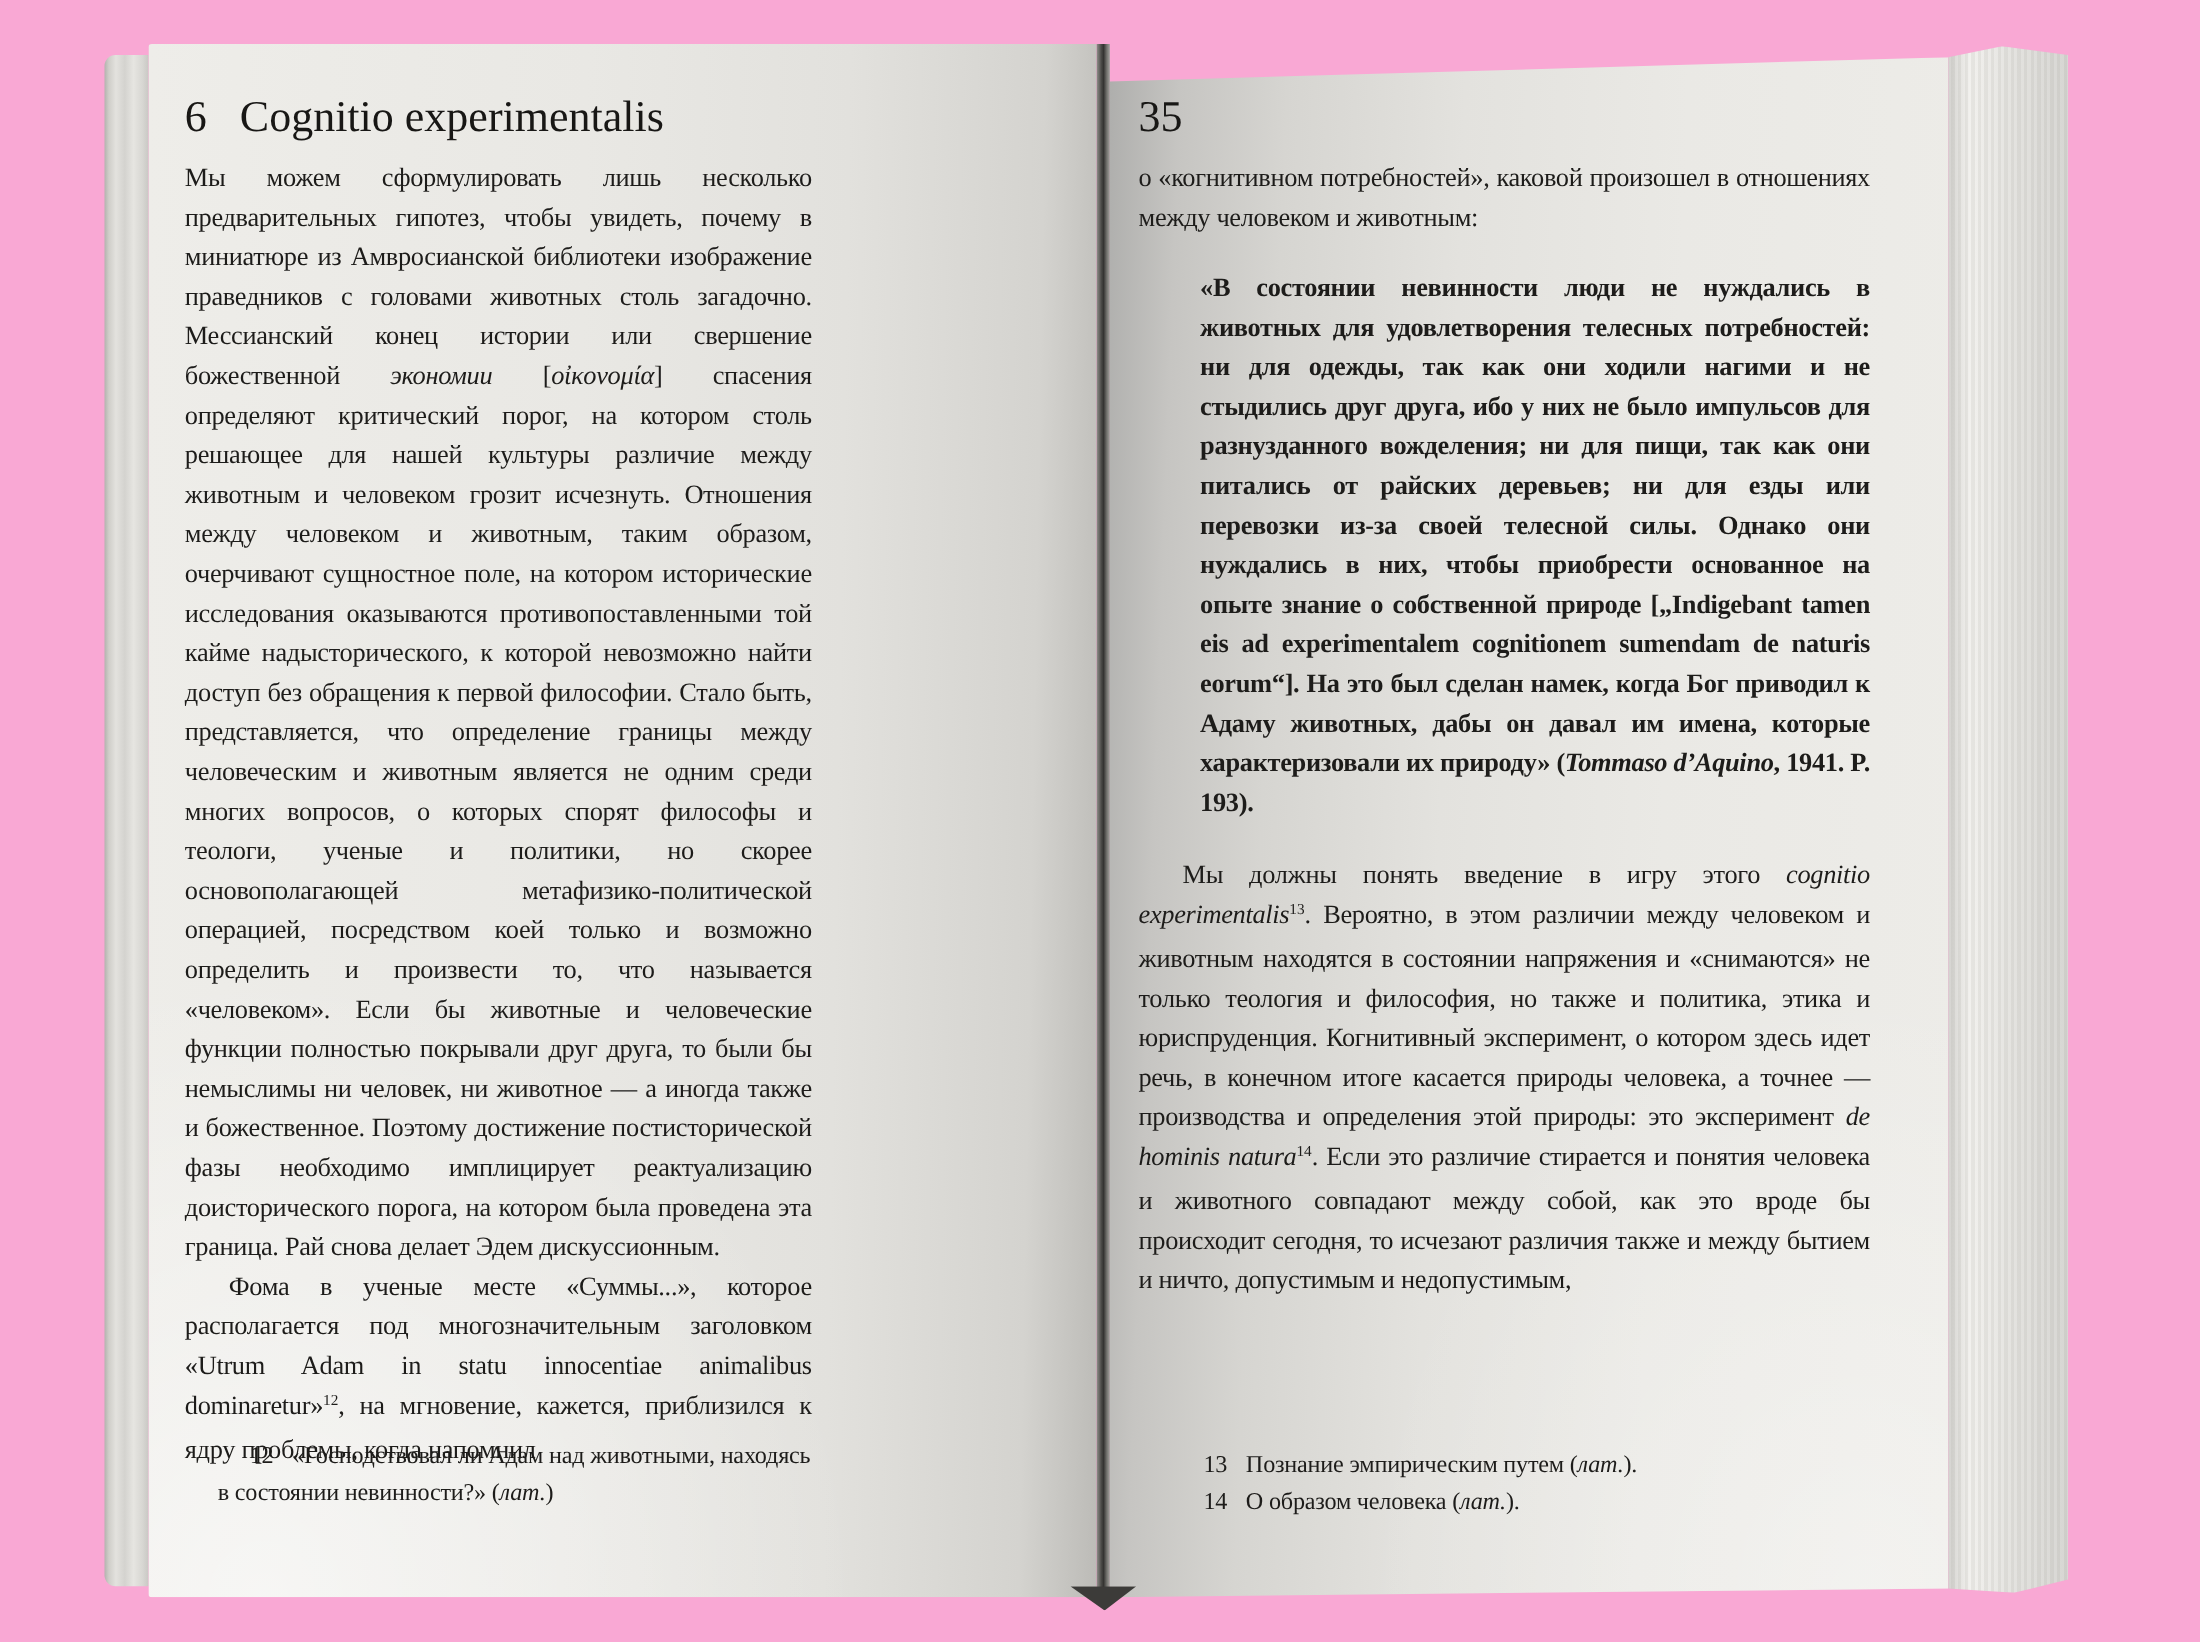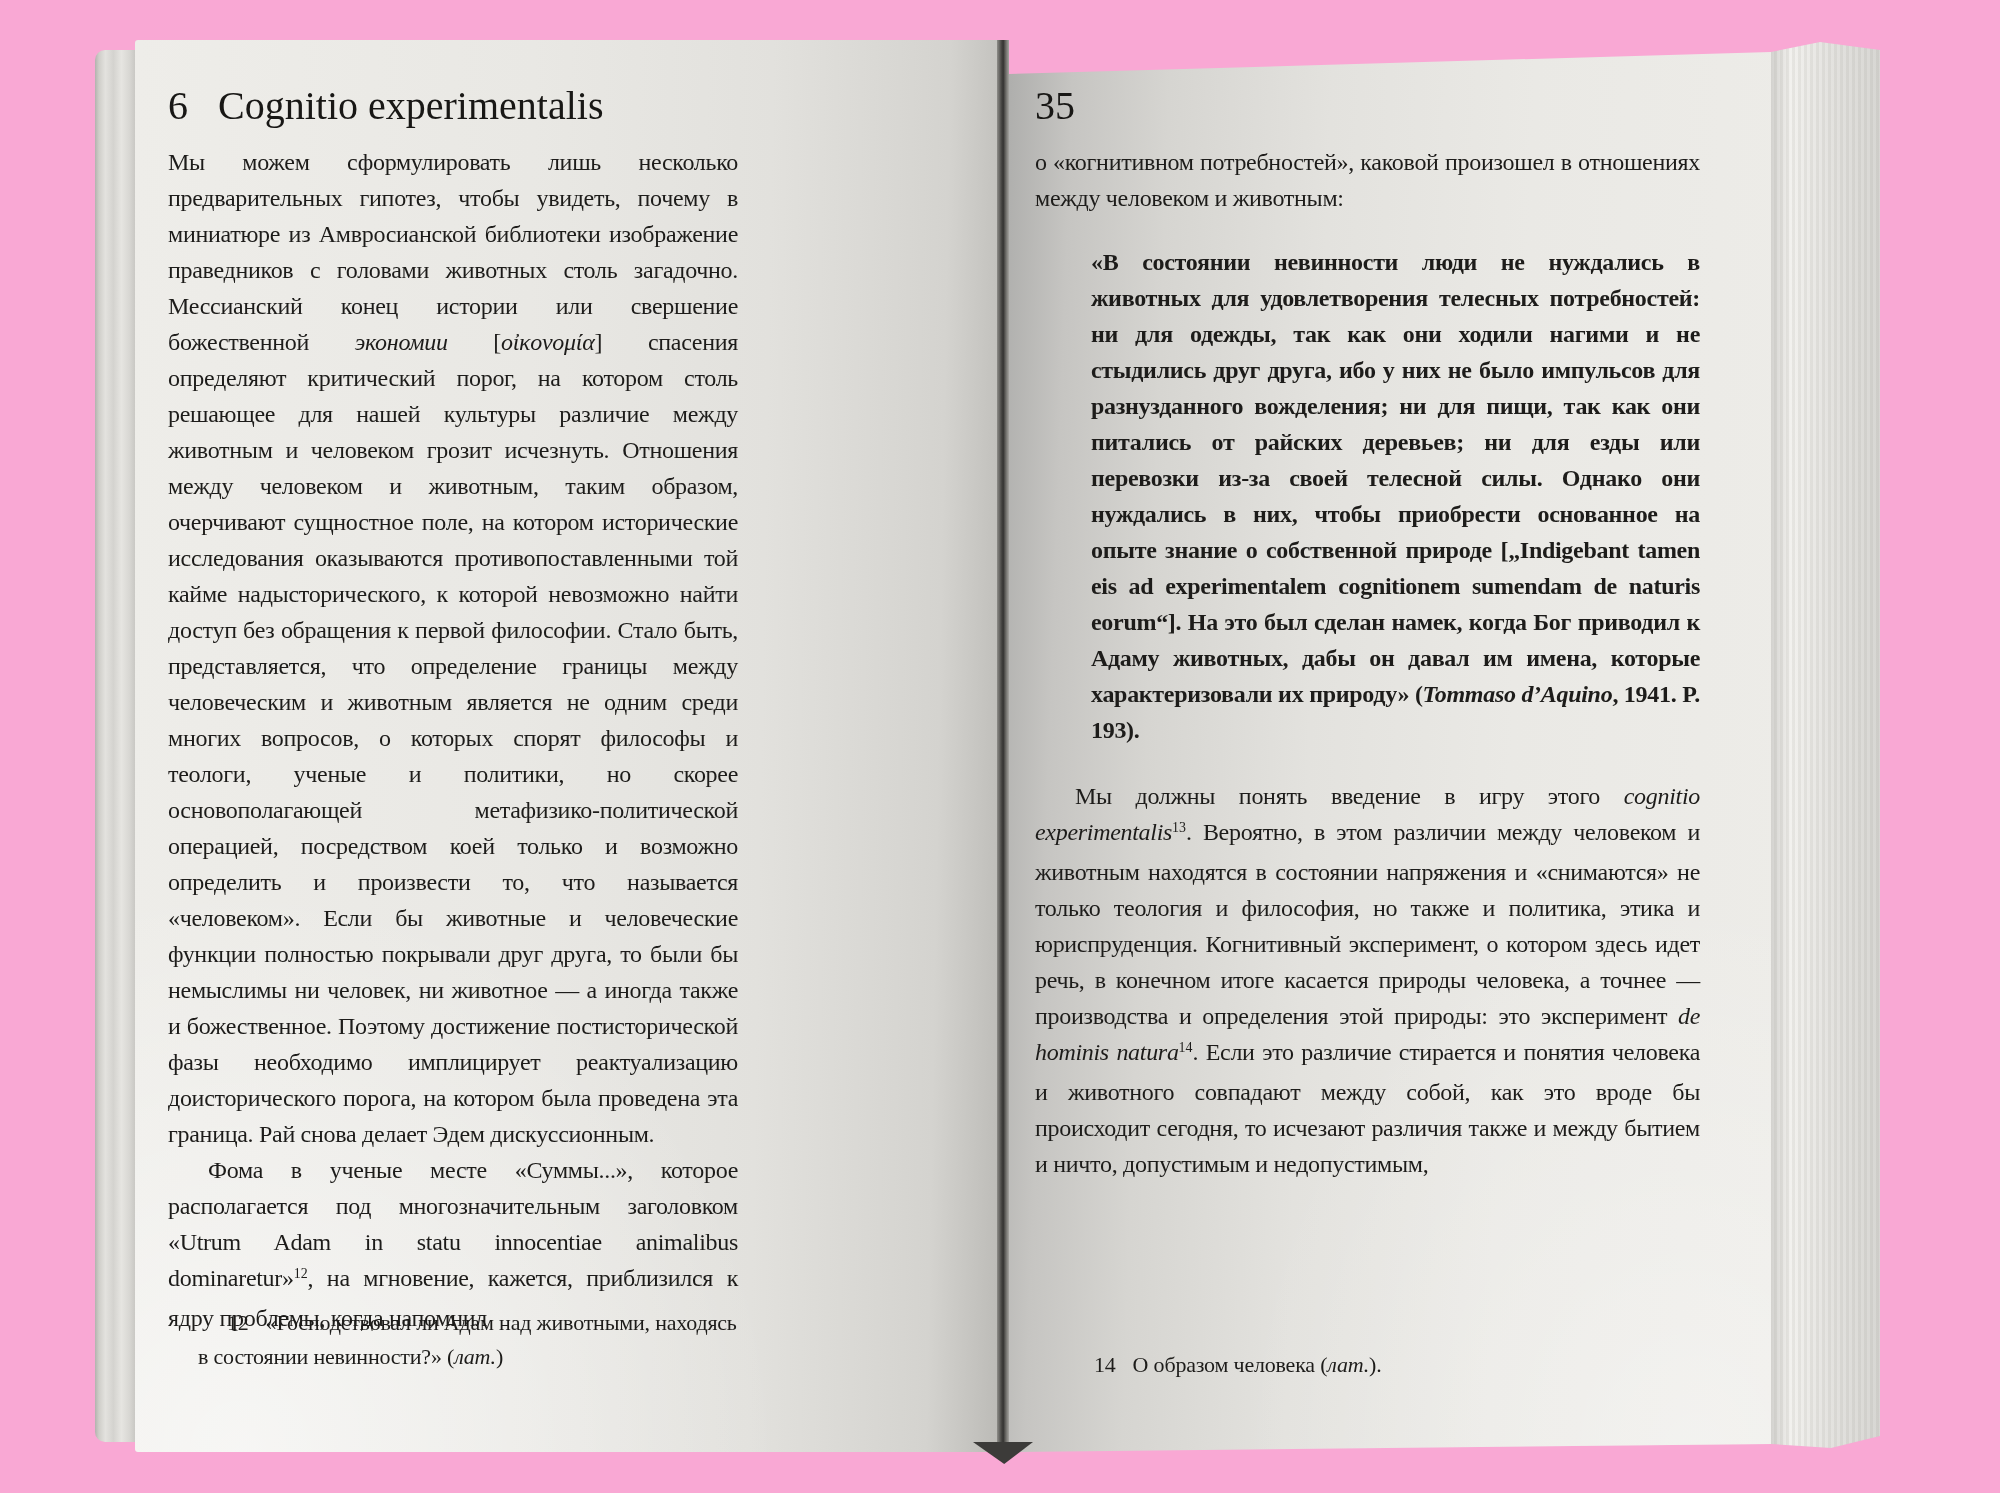--- a/index.html
+++ b/index.html
@@ -83,18 +83,21 @@
     <div class="page-number">35</div>
 
     <section class="body body-right">
       <p class="para"><span>о «когнитивном потребностей», каковой произошел в отношениях между человеком и животным:</span></p>
       <p class="para quote"><span>«В состоянии невинности люди не нуждались в животных для удовлетворения телесных потребностей: ни для одежды, так как они ходили нагими и не стыдились друг друга, ибо у них не было импульсов для разнузданного вожделения; ни для пищи, так как они питались от райских деревьев; ни для езды или перевозки из-за своей телесной силы. Однако они нуждались в них, чтобы приобрести основанное на опыте знание о собственной природе [„Indigebant tamen eis ad experimentalem cognitionem sumendam de naturis eorum“]. На это был сделан намек, когда Бог приводил к Адаму животных, дабы он давал им имена, которые характеризовали их природу» (</span><i>Tommaso d’Aquino</i><span>, 1941. P. 193).</span></p>
       <p class="para indent"><span>Мы должны понять введение в игру этого </span><i>cognitio experimentalis</i><sup>13</sup><span>. Вероятно, в этом различии между человеком и животным находятся в состоянии напряжения и «снимаются» не только теология и философия, но также и политика, этика и юриспруденция. Когнитивный эксперимент, о котором здесь идет речь, в конечном итоге касается природы человека, а точнее — производства и определения этой природы: это эксперимент </span><i>de hominis natura</i><sup>14</sup><span>. Если это различие стирается и понятия человека и животного совпадают между собой, как это вроде бы происходит сегодня, то исчезают различия также и между бытием и ничто, допустимым и недопустимым,</span></p>
     </section>
 
     <section class="fns fns-right">
       <div class="fn">
+        <span class="fn-num">13</span><span class="fn-text"><span>Познание эмпирическим путем (</span><i>лат.</i><span>).</span></span>
+      </div>
+      <div class="fn">
         <span class="fn-num">14</span><span class="fn-text"><span>О образом человека (</span><i>лат.</i><span>).</span></span>
       </div>
     </section>
 
   </div>
 </main>
 
 </body></html>

